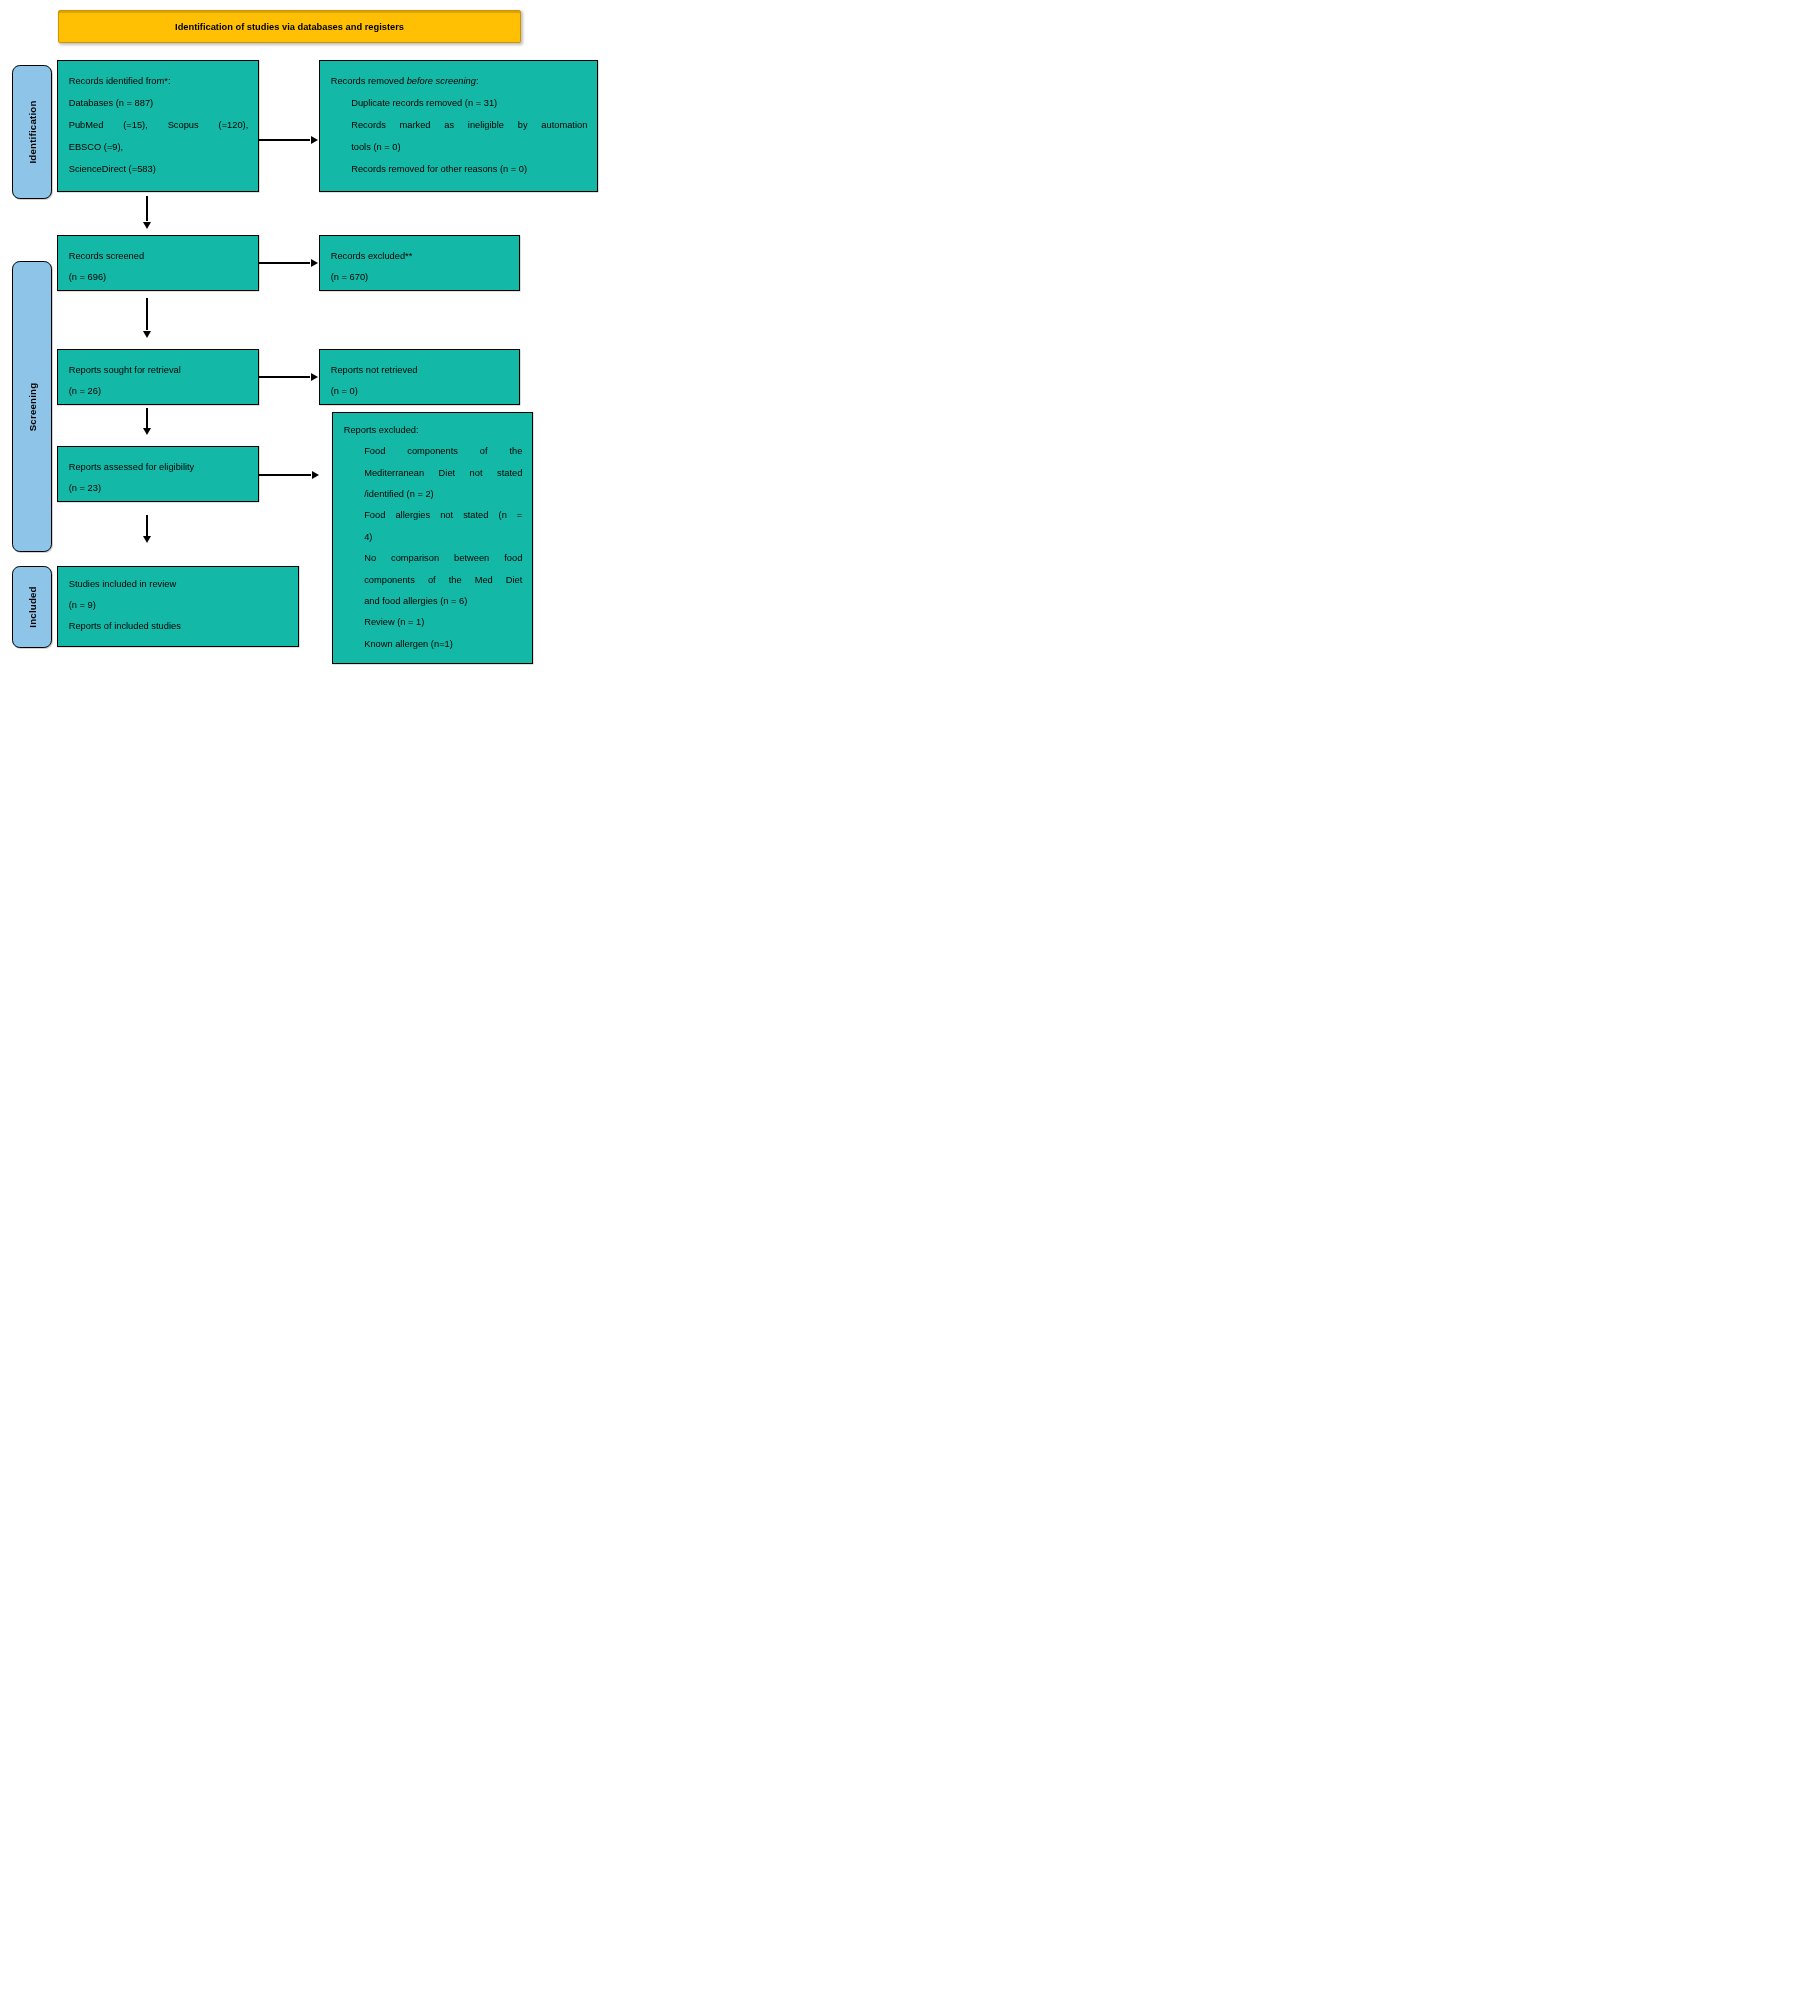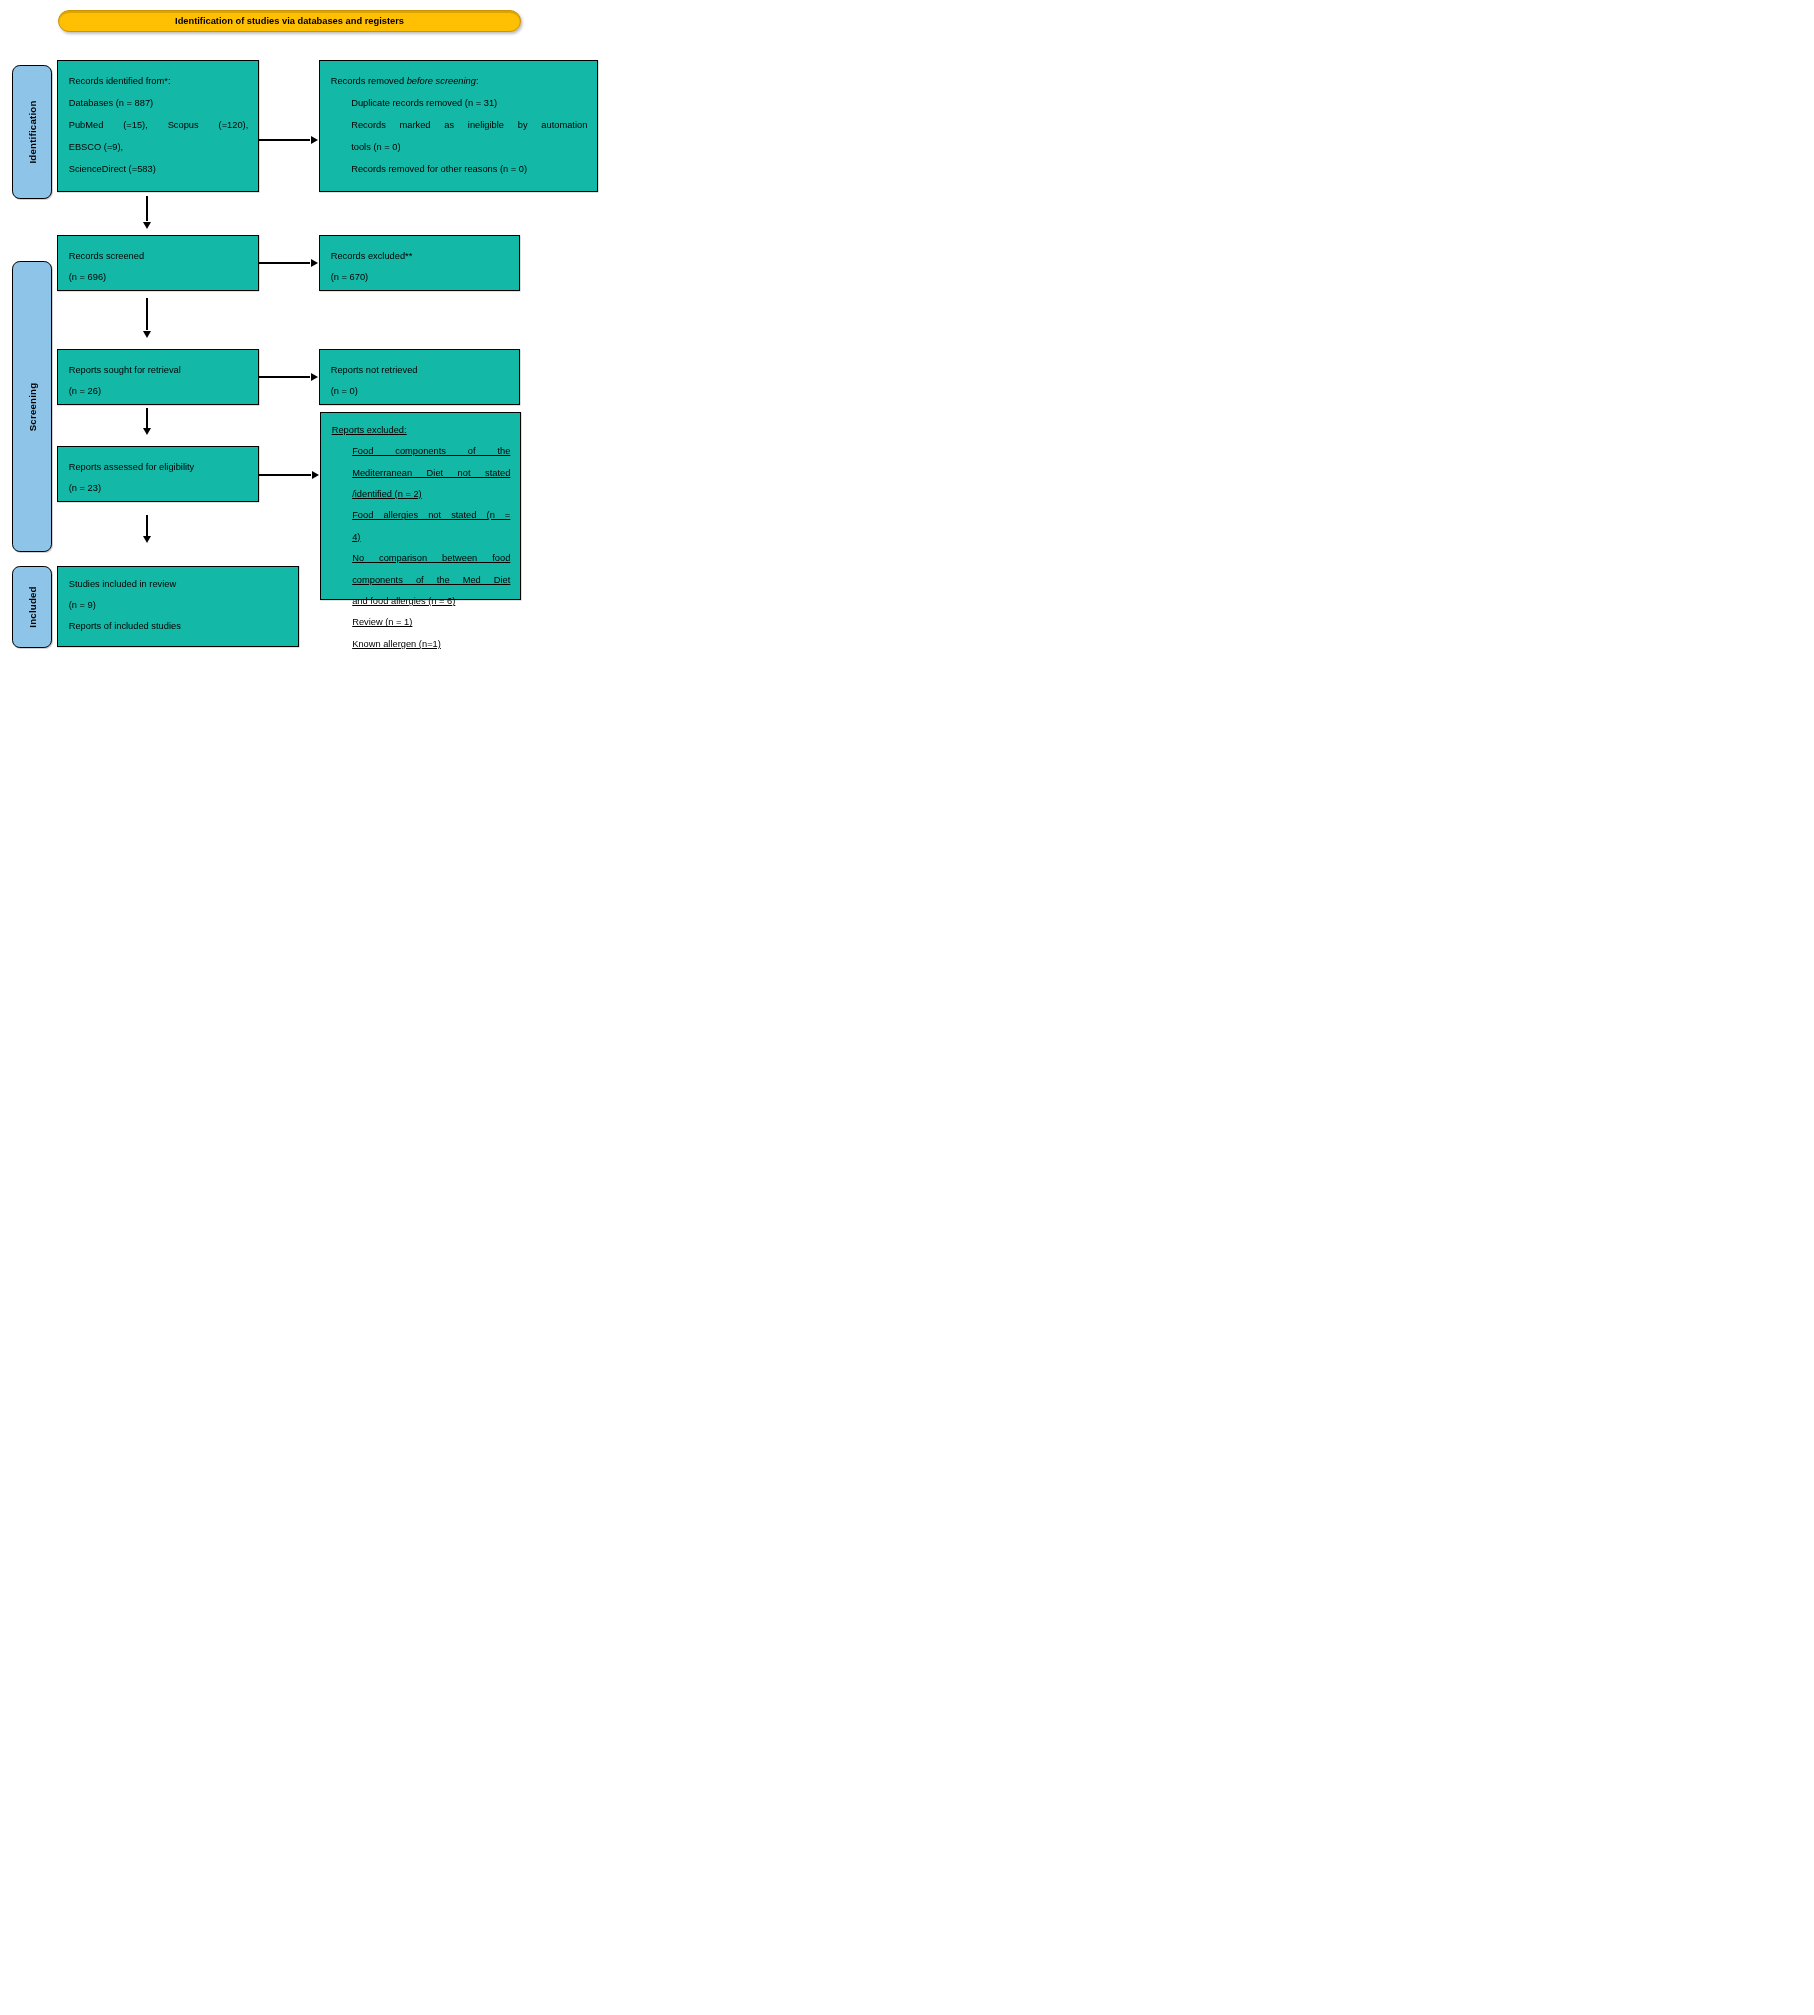--- a/index.html
+++ b/index.html
@@ -5,24 +5,24 @@
   html,body{margin:0;padding:0;background:#ffffff;}
   .canvas{
     position:relative;
     width:605px;height:672px;
     background:#ffffff;
     font-family:"Liberation Sans", sans-serif;
     color:#000;
   }
   
   .banner{
-    position:absolute;left:58px;top:10.2px;width:463px;height:22px;
+    position:absolute;left:58px;top:10.2px;width:463px;height:33px;
     background:var(--banner-bg,#FFC004);
     border:1.5px solid var(--banner-border,#CE9300);
-    border-radius:14px;
+    border-radius:2px;
     box-shadow:inset 0 1.9px 0 rgba(140,96,0,.30), 1.5px 1.9px 2.9px rgba(0,0,0,.25);
     display:flex;align-items:center;justify-content:center;
     font-size:9.3px;font-weight:bold;
     box-sizing:border-box;
   }
   
   .stage{
     position:absolute;left:11.7px;width:40px;
     background:var(--sidebar-bg,#8EC4E8);
     border:1.9px solid #000;border-radius:7.8px;
@@ -49,21 +49,21 @@
   .fbox .content{padding:9.7px 9.7px 0 10.7px;}
   .box-a{left:57px;top:60px;width:202px;height:132px;}
   .box-a .content{padding-top:8.8px;line-height:22px;}
   .box-b{left:319px;top:60px;width:279px;height:132px;}
   .box-b .content{padding-top:8.8px;line-height:22px;}
   .box-c{left:57px;top:235px;width:202px;height:56px;}
   .box-d{left:319px;top:235px;width:201px;height:56px;}
   .box-e{left:57px;top:349px;width:202px;height:56px;}
   .box-f{left:319px;top:349px;width:201px;height:56px;}
   .box-g{left:57px;top:446px;width:202px;height:56px;}
-  .box-h{left:320px;top:412px;width:201px;height:188px;text-decoration:underline;}
+  .box-h{left:332px;top:412px;width:201px;height:252px;}
   .box-h .content{padding-top:6.8px;line-height:21.4px;}
   .box-i{left:57px;top:566px;width:242px;height:81px;}
   .box-i .content{padding-top:7.3px;}
   .line{white-space:nowrap;}
   .line.indent{padding-left:20.5px;}
   .line.justify{white-space:normal;text-align:justify;text-align-last:justify;}
   .italic{font-style:italic;}
   
   .h-arrow{position:absolute;height:1.9px;background:#000;}
   .h-arrow::after{

